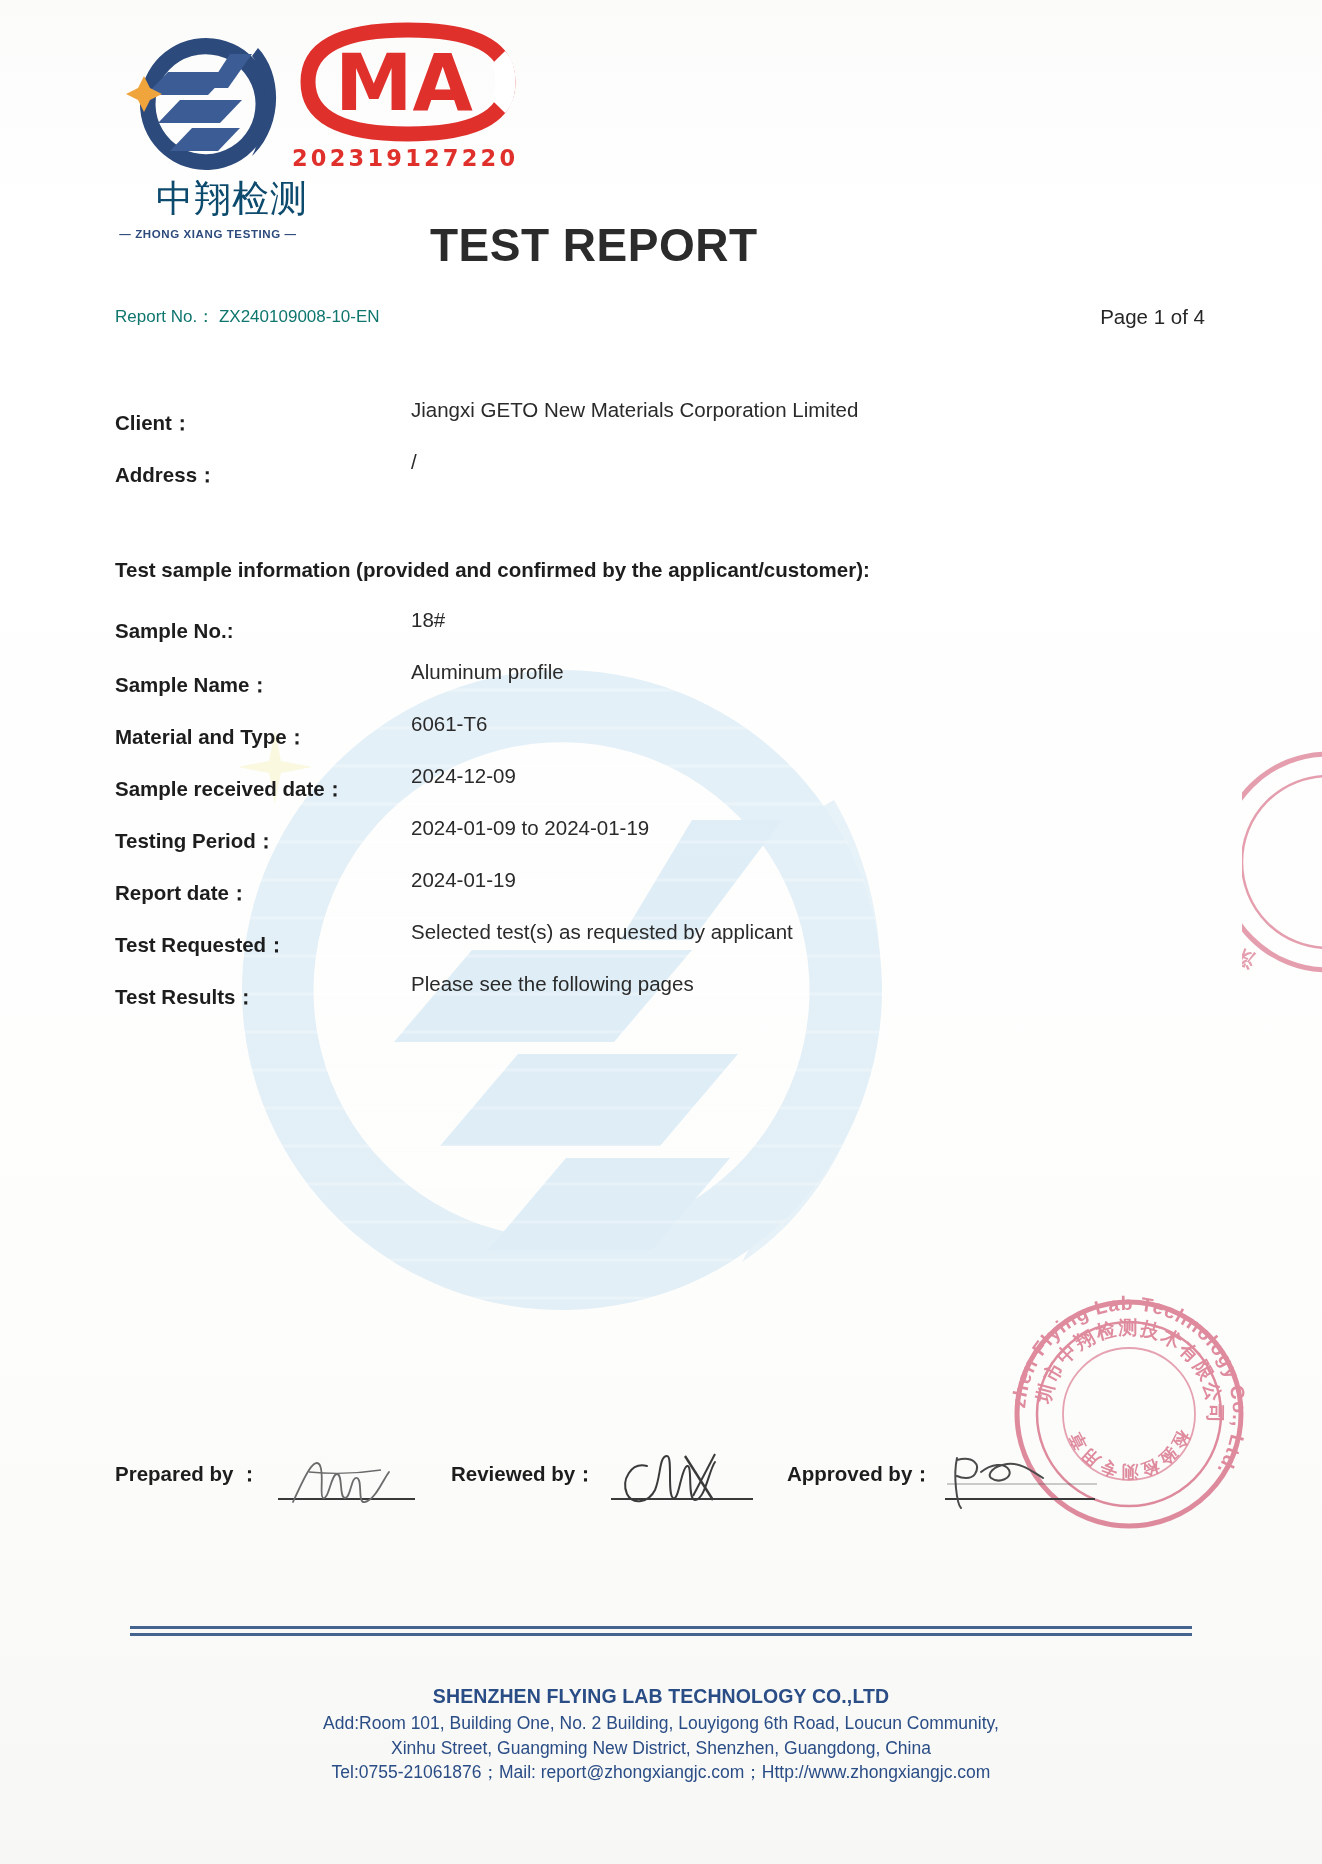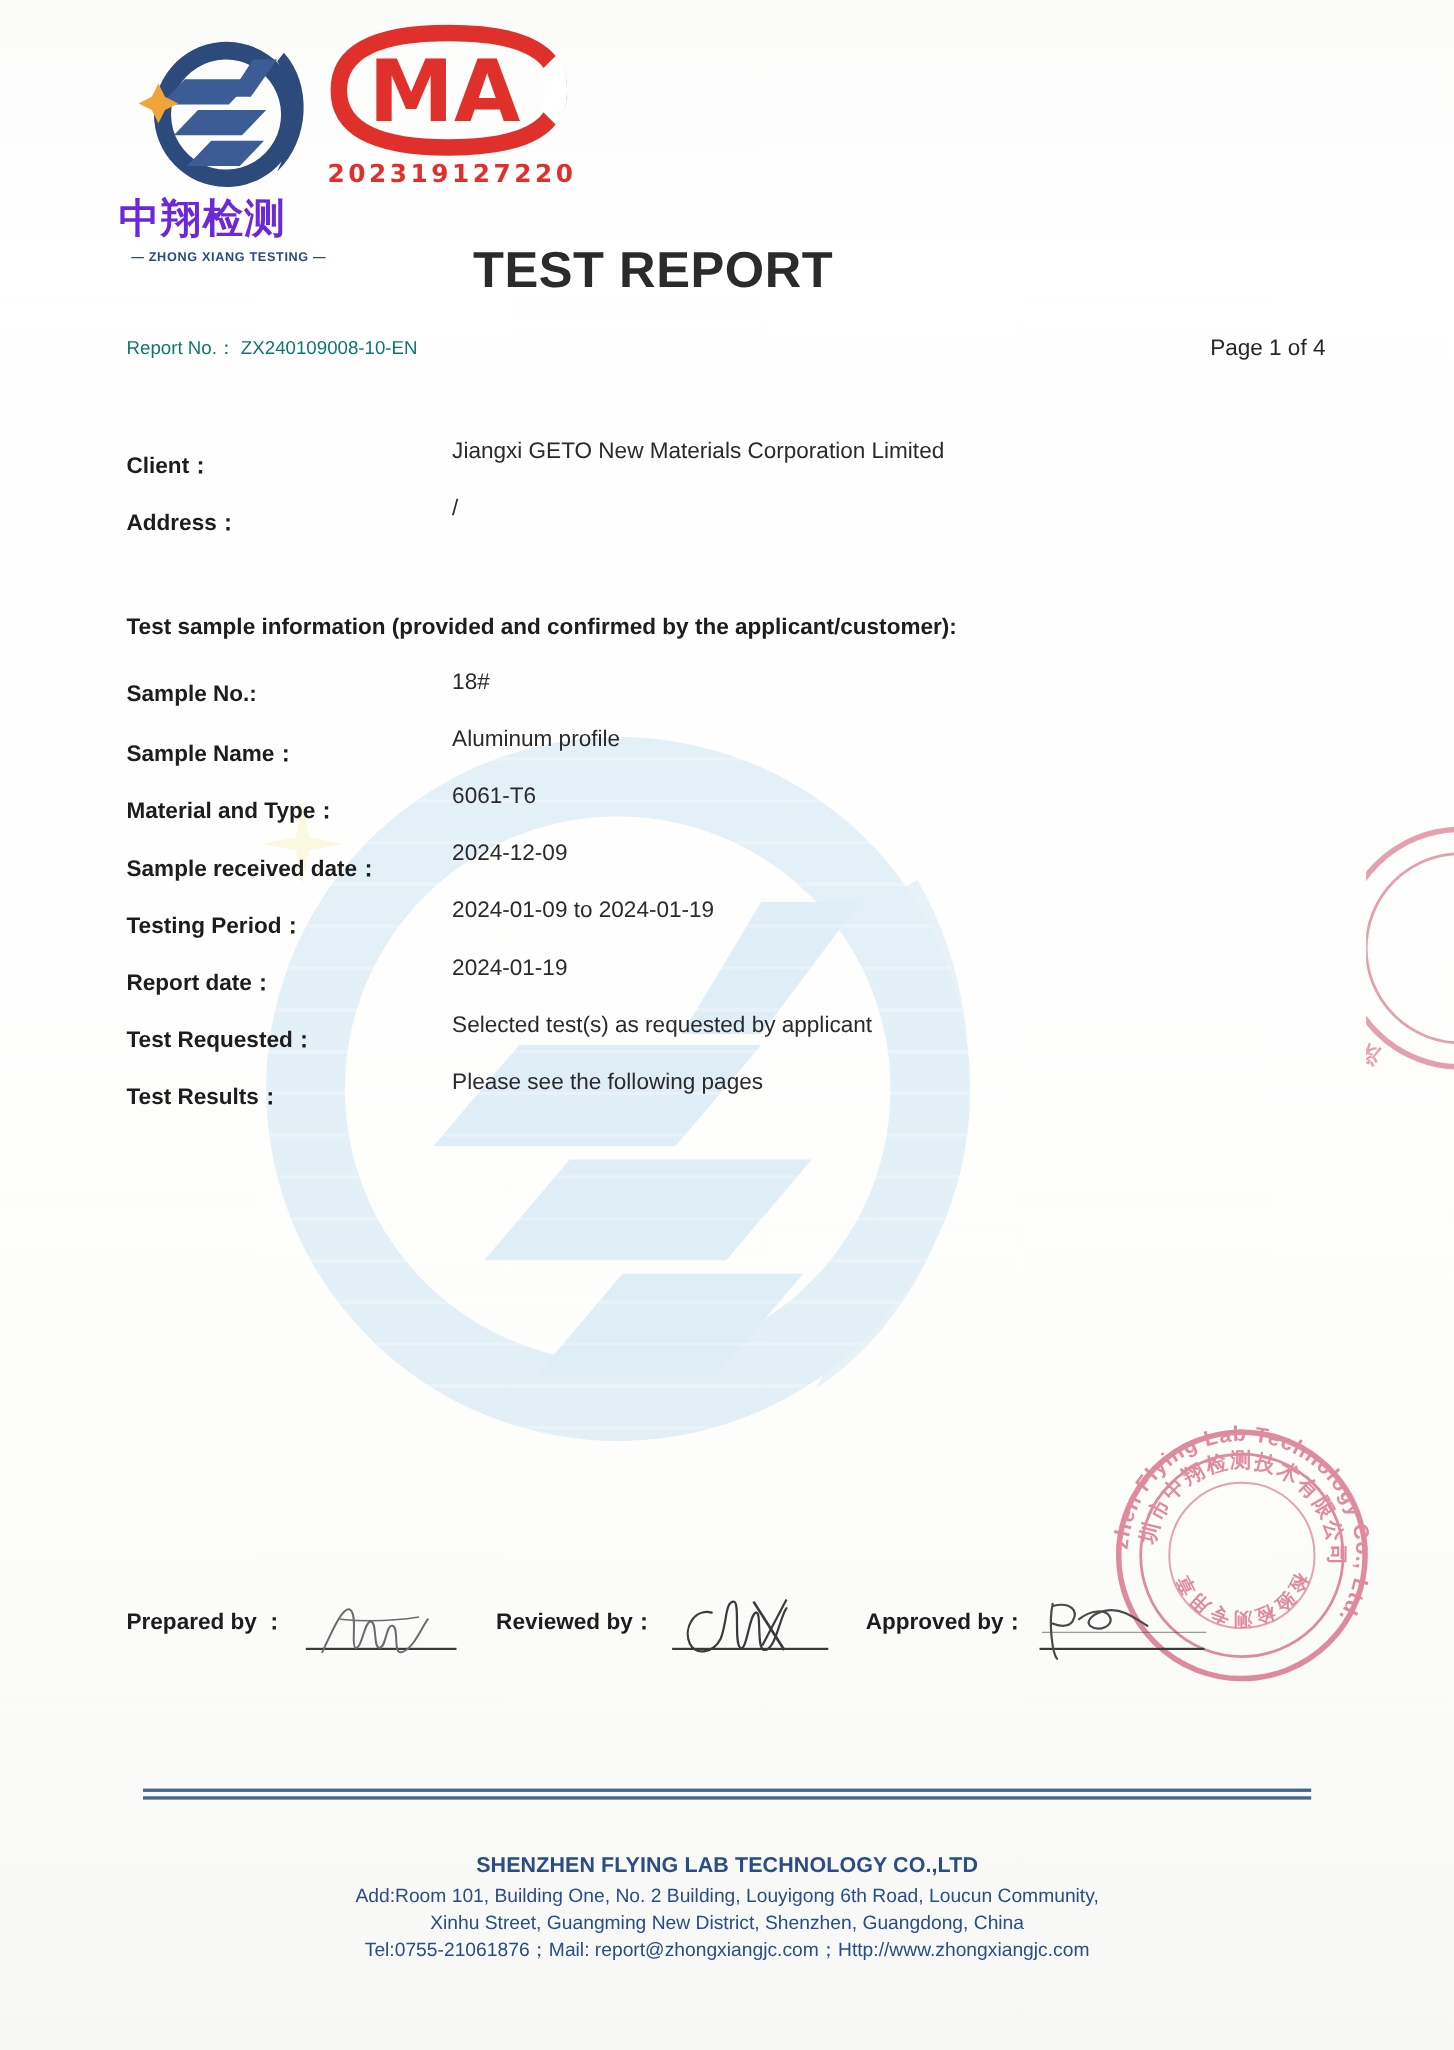--- a/index.html
+++ b/index.html
@@ -84,26 +84,26 @@
     left: 108px;
     top: 32px;
     width: 200px;
     height: 220px;
   }
   .logo-mark { position: absolute; left: 14px; top: 0; width: 168px; height: 150px; }
   .logo-cn {
     position: absolute;
     left: 0; top: 148px;
     width: 200px;
-    text-align: left;
+    text-align: right;
     font-family: "DejaVu Sans", sans-serif;
     font-size: 37px;
-    font-weight: 700;
+    font-weight: 400;
     letter-spacing: 1px;
-    color: #6d28d9;
+    color: #0c4a6e;
     line-height: 1;
     white-space: nowrap;
   }
   .logo-en {
     position: absolute;
     left: 0; top: 196px;
     width: 200px;
     text-align: center;
     font-size: 11.5px;
     font-weight: 700;
@@ -117,21 +117,21 @@
     left: 292px;
     top: 22px;
     width: 232px;
     height: 160px;
   }
   .cma-mark { position: absolute; left: 0; top: 0; width: 232px; height: 120px; }
   .cma-no {
     position: absolute;
     left: 0; top: 123px;
     width: 232px;
-    text-align: right;
+    text-align: left;
     font-family: "DejaVu Sans", sans-serif;
     font-size: 22.5px;
     font-weight: 700;
     letter-spacing: 3.2px;
     color: #e0302c;
     white-space: nowrap;
   }
 
   .report-title {
     position: absolute;

